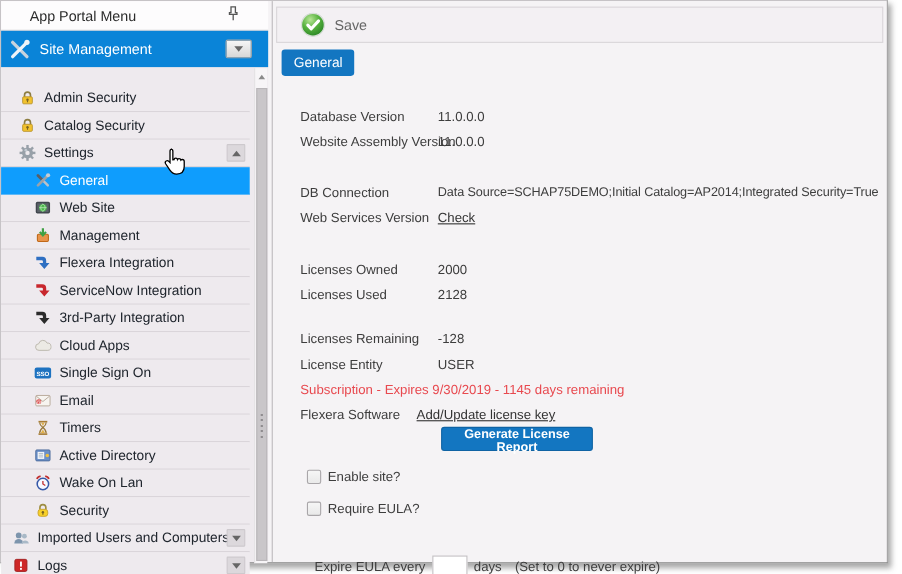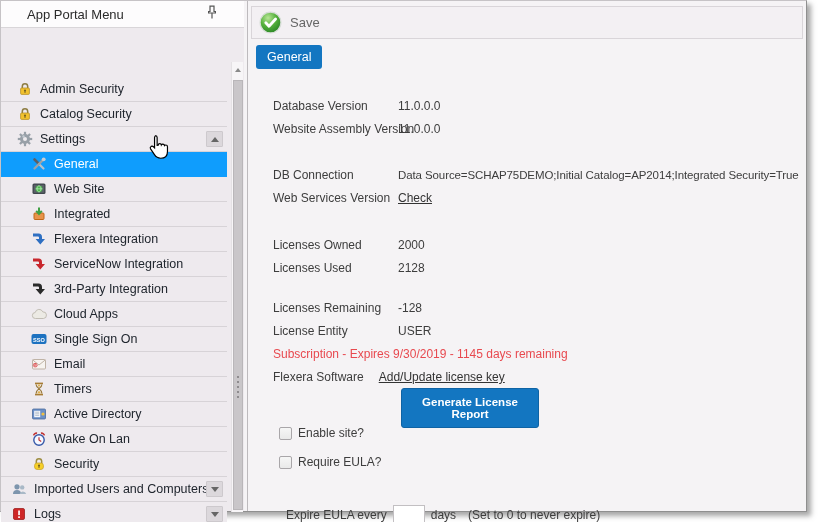--- a/index.html
+++ b/index.html
@@ -45,32 +45,32 @@
               background:#c9c6c9; border:1px solid #b9b6b9; }
   .sb-grip { position:absolute; left:50%; transform:translateX(-50%); top:295px;
              width:2px; height:23px;
              background:repeating-linear-gradient(#8f8c8f 0 2px, transparent 2px 5px); }
 
   
   .mainpanel { position:relative; flex:1; background:#f5f3f5; }
   .panel-edge { position:absolute; left:3px; top:0; bottom:0; width:1px; background:#bdbabd; }
   .toolbar { position:absolute; left:7px; top:5px; right:3px; height:33px;
              background:#f3f0f3; border:1px solid #d9d5d9;
-             display:flex; align-items:center; padding-left:7px; gap:8px;
+             display:flex; align-items:center; padding-left:21px; gap:8px;
              font-size:13px; color:#666; cursor:default; }
   .tab { position:absolute; left:12px; top:44px; background:#1376c1; color:#fff;
          font-size:12.5px; padding:5px 11px; border-radius:3px; cursor:default; }
 
   .frow { position:absolute; left:29px; display:flex; font-size:12px; color:#3d3d3d; white-space:nowrap; }
   .frow .lbl { width:125px; flex:none; }
   .frow .val.long { font-size:11.5px; letter-spacing:-0.1px; padding-top:1px; }
   .red { color:#e8494f; }
   .lnk { color:#333; text-decoration:underline; cursor:pointer; }
 
-  .gen-btn { position:absolute; left:157px; top:387px; width:138px; height:40px;
+  .gen-btn { position:absolute; left:157px; top:387px; width:138px; height:22px;
              background:#1376c1; color:#fff; border:1px solid #0f63a4; border-radius:3px;
              font-family:"Liberation Sans", sans-serif; font-size:11.5px; font-weight:bold; cursor:pointer; }
   .chk-row { position:absolute; display:flex; align-items:center; gap:6px;
              font-size:12px; color:#3d3d3d; }
   .chk { width:13px; height:13px; border:1px solid #a9a6a9; border-radius:2px;
          background:linear-gradient(#f6f6f6,#e9e9e9); cursor:pointer; }
   .eula-input { width:32px; height:19px; border:1px solid #c2bfc2; background:#fff;
                 font-family:"Liberation Sans", sans-serif; font-size:12px; padding:0 3px; }
   .note { margin-left:6px; }
 
@@ -85,20 +85,31 @@
   <div class="leftpanel">
     <div class="side-header">
       <span>App Portal Menu</span>
       <span class="pin">
         <svg width="12" height="15" viewBox="0 0 12 15">
               <path d="M4 1.2 h4 v5.3 h1.4 v1.5 H2.6 V6.5 H4 z M6 8 v5.5" fill="none" stroke="#555" stroke-width="1.2"></path>
             </svg>
       </span>
     </div>
 
+    <div class="side-root">
+      <svg class="ic" width="22" height="22" viewBox="0 0 22 22">
+        <path d="M4.5 4.5 L17.5 17.5" stroke="#c7d3dd" stroke-width="3" stroke-linecap="round"></path>
+        <path d="M17.5 4.5 L4.5 17.5" stroke="#eef3f8" stroke-width="3" stroke-linecap="round"></path>
+        <circle cx="17.5" cy="4.5" r="2.4" fill="#eef3f8"></circle>
+      </svg>
+      <span class="lbl">Site Management</span>
+      <span class="root-btn">
+            <span class="tri-down"></span>
+          </span>
+    </div>
 
     <div class="nav-list">
 
       <div class="nav-row">
         <svg class="ic" viewBox="0 0 16 16">
               <path d="M5.3 7.2 V5.4 a2.7 2.7 0 0 1 5.4 0 V7.2" stroke="#8d7d42" stroke-width="1.5" fill="none"></path>
               <rect x="3.6" y="7" width="8.8" height="6.4" rx="1" fill="#f2c22e" stroke="#b8922a" stroke-width="0.8"></rect>
               <circle cx="8" cy="9.6" r="1.1" fill="#7a6420"></circle>
               <rect x="7.5" y="10.2" width="1" height="1.8" fill="#7a6420"></rect>
             </svg>
@@ -151,21 +162,21 @@
               <path d="M4.6 7.8 h6.8 M8 4.4 c2.6 1.7 2.6 5.1 0 6.8 M8 4.4 c-2.6 1.7 -2.6 5.1 0 6.8" stroke="#bfe8bf" stroke-width="0.7" fill="none"></path>
             </svg>
         <span>Web Site</span>
       </div>
 
       <div class="nav-row sub">
         <svg class="ic" viewBox="0 0 16 16">
               <rect x="3" y="7" width="10" height="6.5" rx="1" fill="#e8944a" stroke="#c06818"></rect>
               <path d="M8 1.5 v5.5 M5.2 4.8 L8 8 L10.8 4.8" stroke="#3fa044" stroke-width="2" fill="none"></path>
             </svg>
-        <span>Integrated</span>
+        <span>Management</span>
       </div>
 
       <div class="nav-row sub">
         <svg class="ic" viewBox="0 0 16 16">
               <path d="M2 2.5 h5.5 a3.5 3.5 0 0 1 3.5 3.5 v2 h3 l-4.7 5.5 L4.6 8 H8 V6.6 a1 1 0 0 0 -1 -1 H2 z" fill="#2e6fc2"></path>
             </svg>
         <span>Flexera Integration</span>
       </div>
 
       <div class="nav-row sub">

